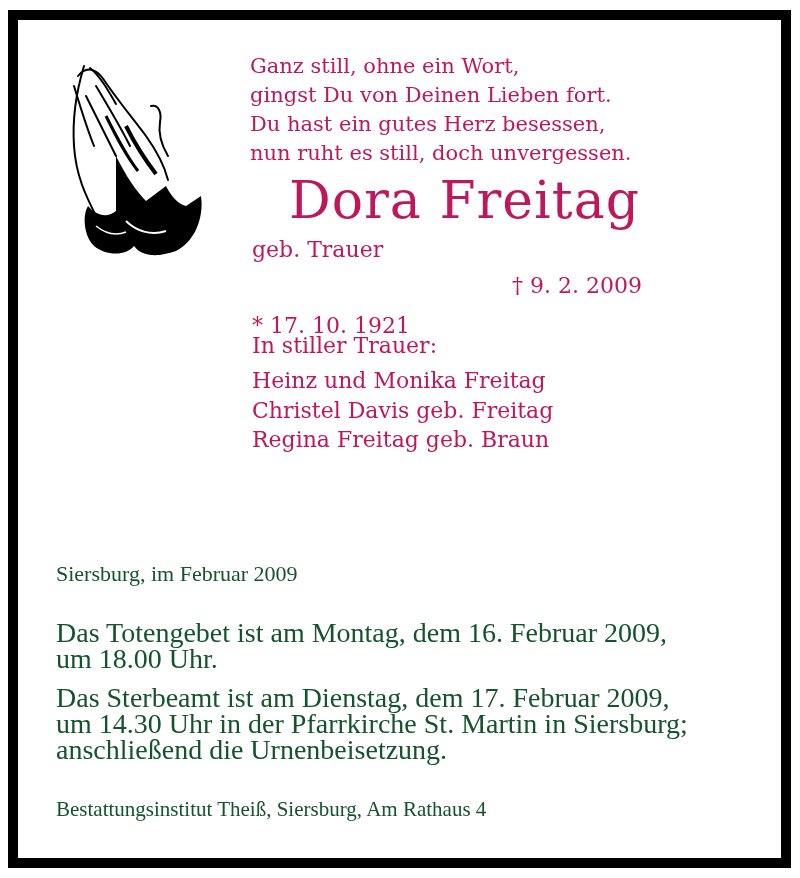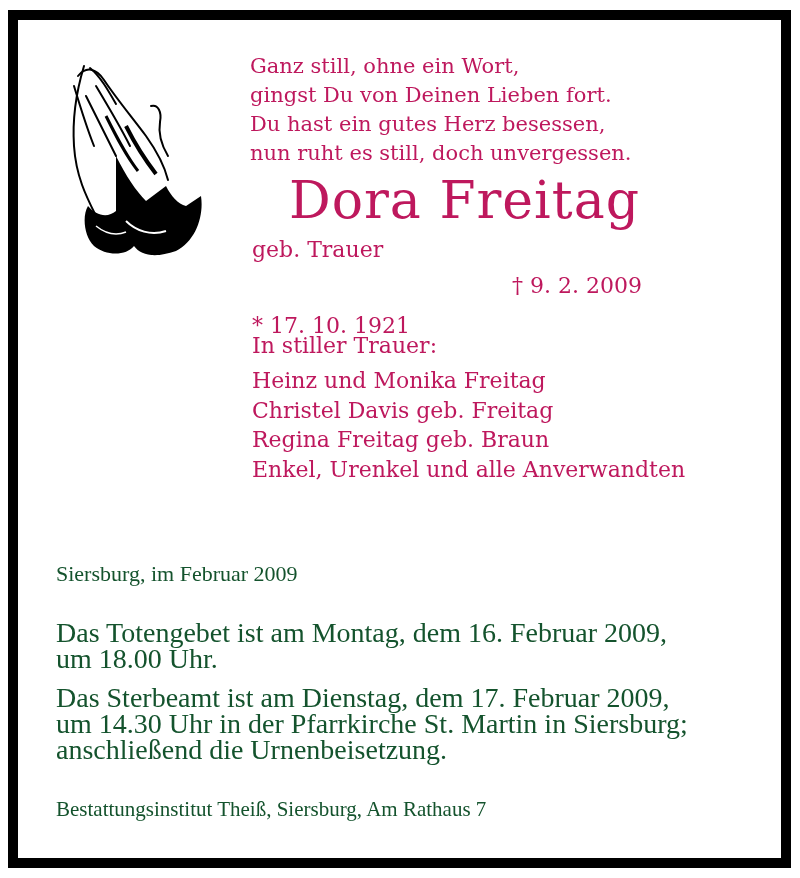--- a/index.html
+++ b/index.html
@@ -62,29 +62,28 @@
 <div class="dates serif">
   <span class="birth">* 17. 10. 1921</span>
   <span class="death">† 9. 2. 2009</span>
 </div>
 
 <div class="mourn-label serif">In stiller Trauer:</div>
 <div class="mourners serif">
   <div>Heinz und Monika Freitag</div>
   <div>Christel Davis geb. Freitag</div>
   <div>Regina Freitag geb. Braun</div>
-  <div>Enkel, Urenkel und alle Anverwandten</div>
 </div>
 
 <div class="place cond">Siersburg, im Februar 2009</div>
 
 <div class="para p1 cond">
   <div>Das Totengebet ist am Montag, dem 16. Februar 2009,</div>
   <div>um 18.00 Uhr.</div>
 </div>
 
 <div class="para p2 cond">
   <div>Das Sterbeamt ist am Dienstag, dem 17. Februar 2009,</div>
   <div>um 14.30 Uhr in der Pfarrkirche St. Martin in Siersburg;</div>
   <div>anschließend die Urnenbeisetzung.</div>
 </div>
 
-<div class="undertaker cond">Bestattungsinstitut Theiß, Siersburg, Am Rathaus 7</div>
+<div class="undertaker cond">Bestattungsinstitut Theiß, Siersburg, Am Rathaus 4</div>
 
 </body></html>

